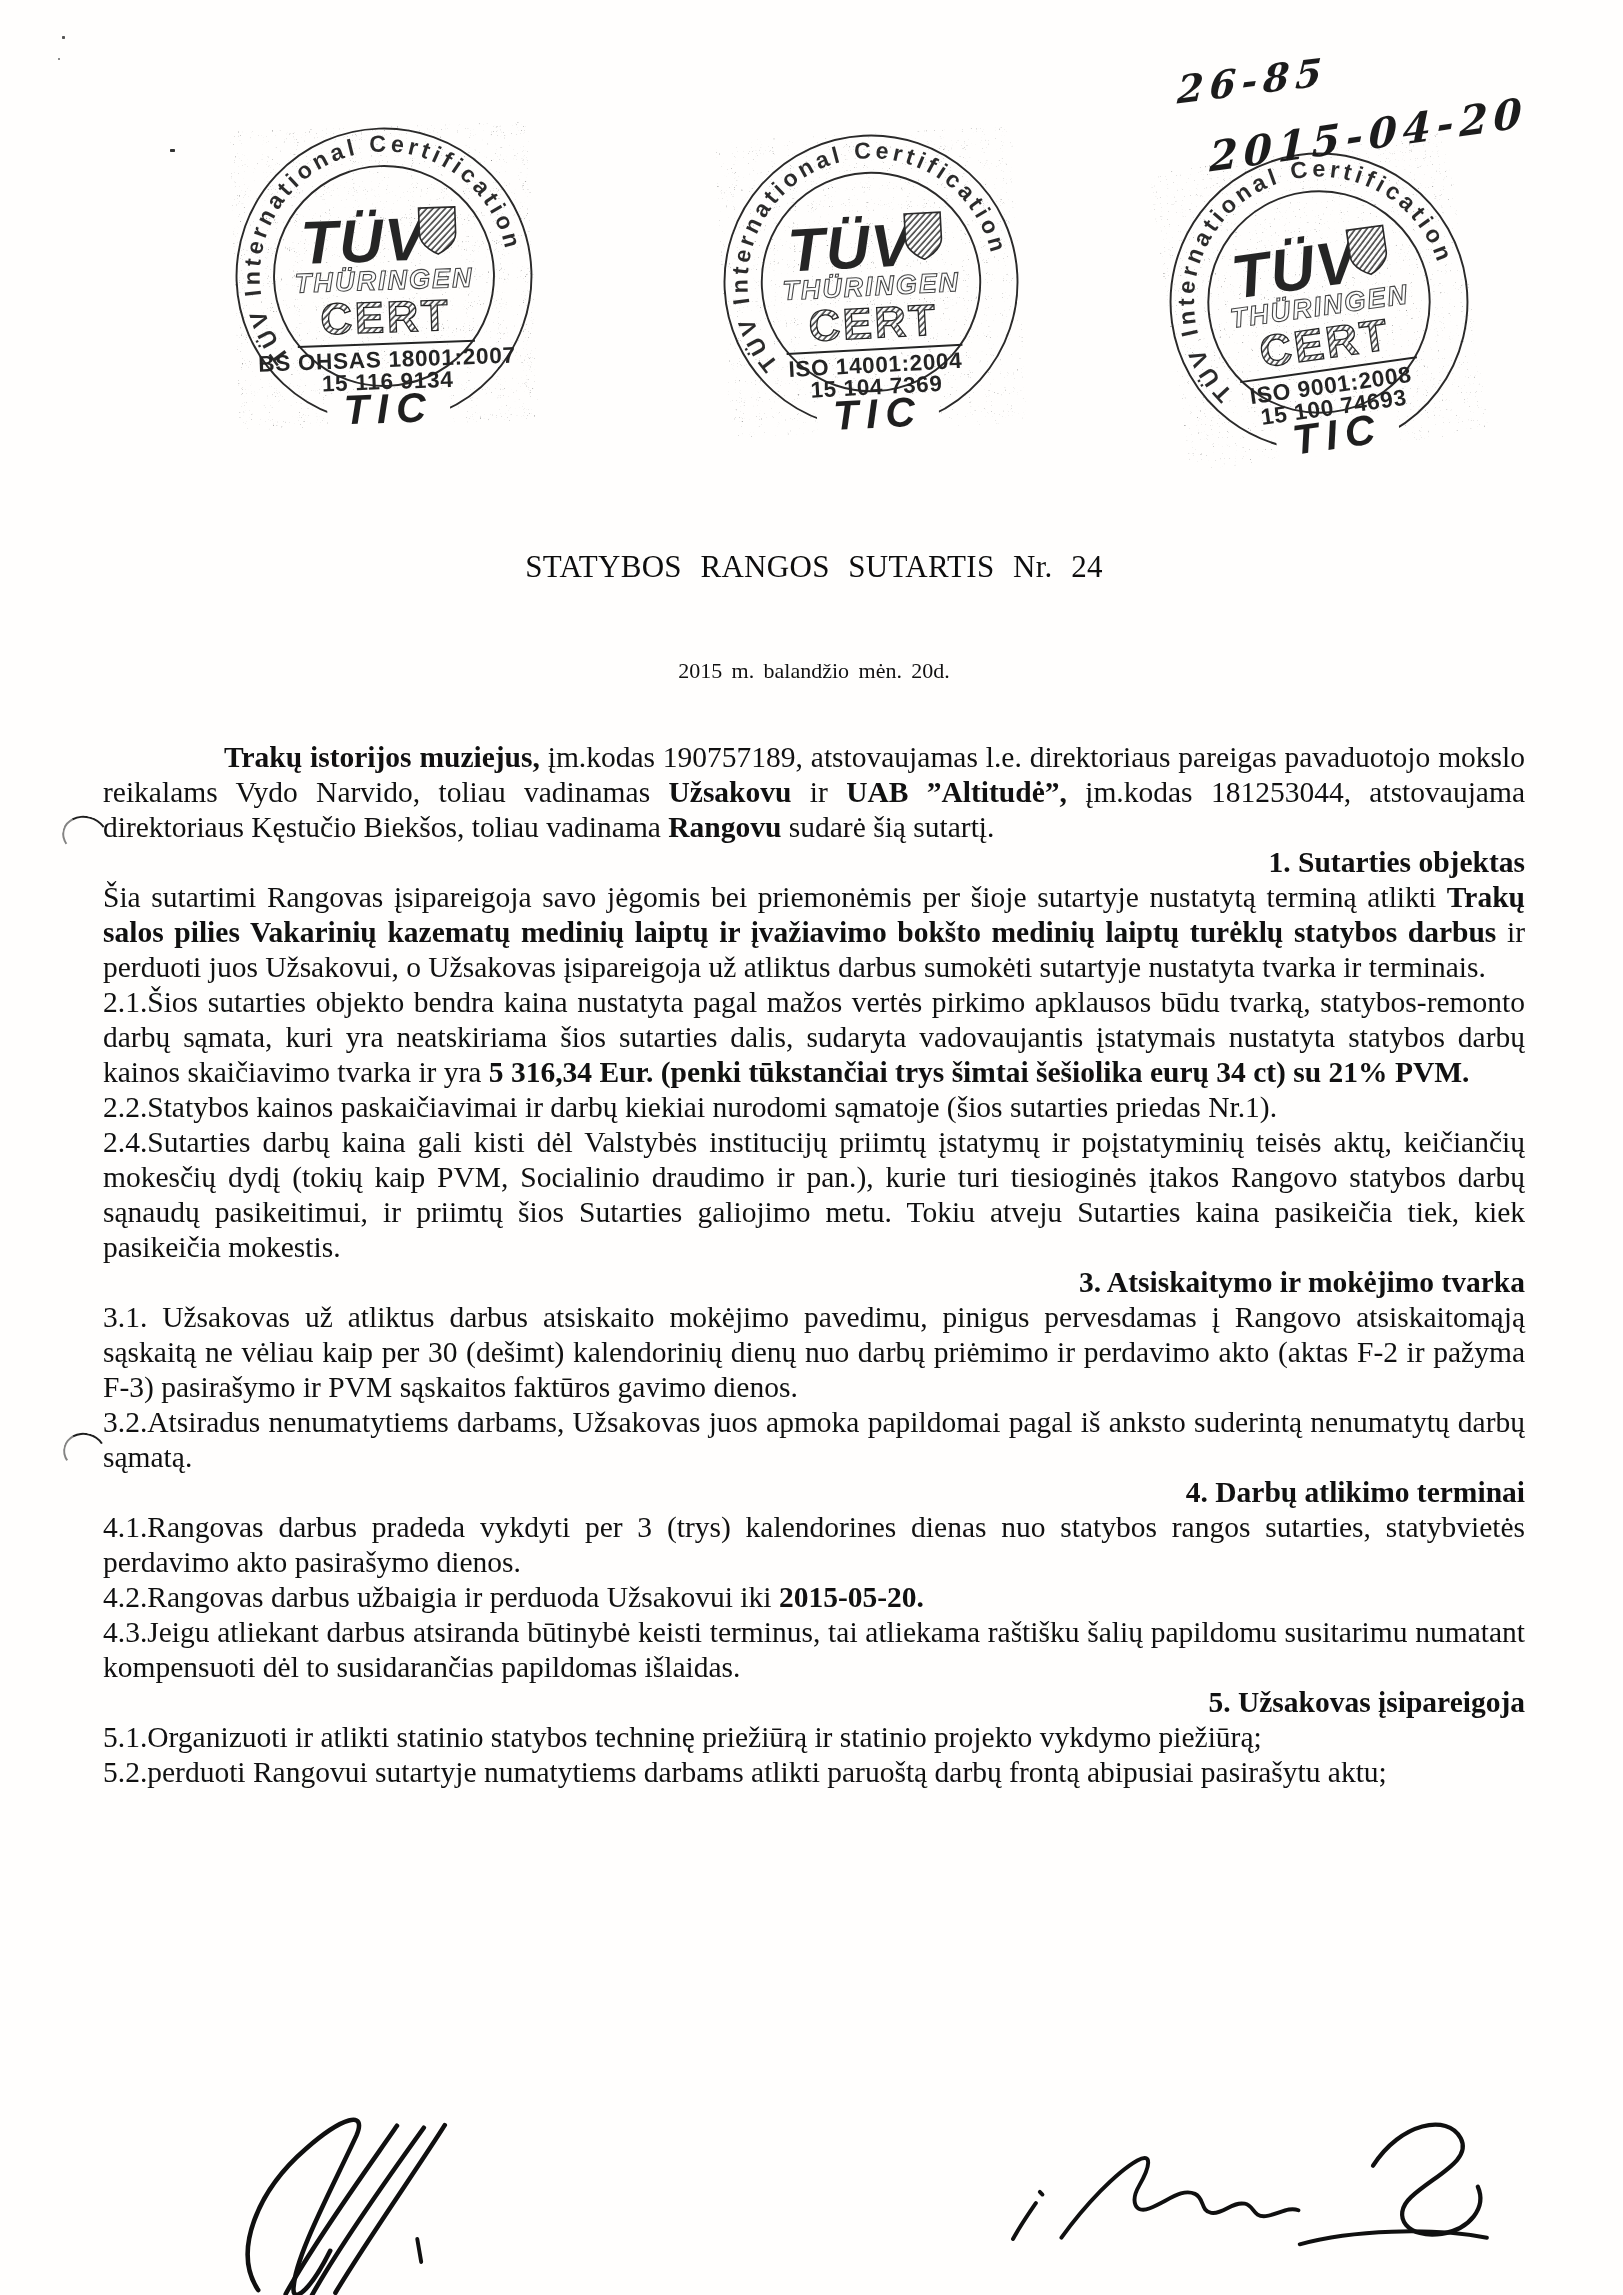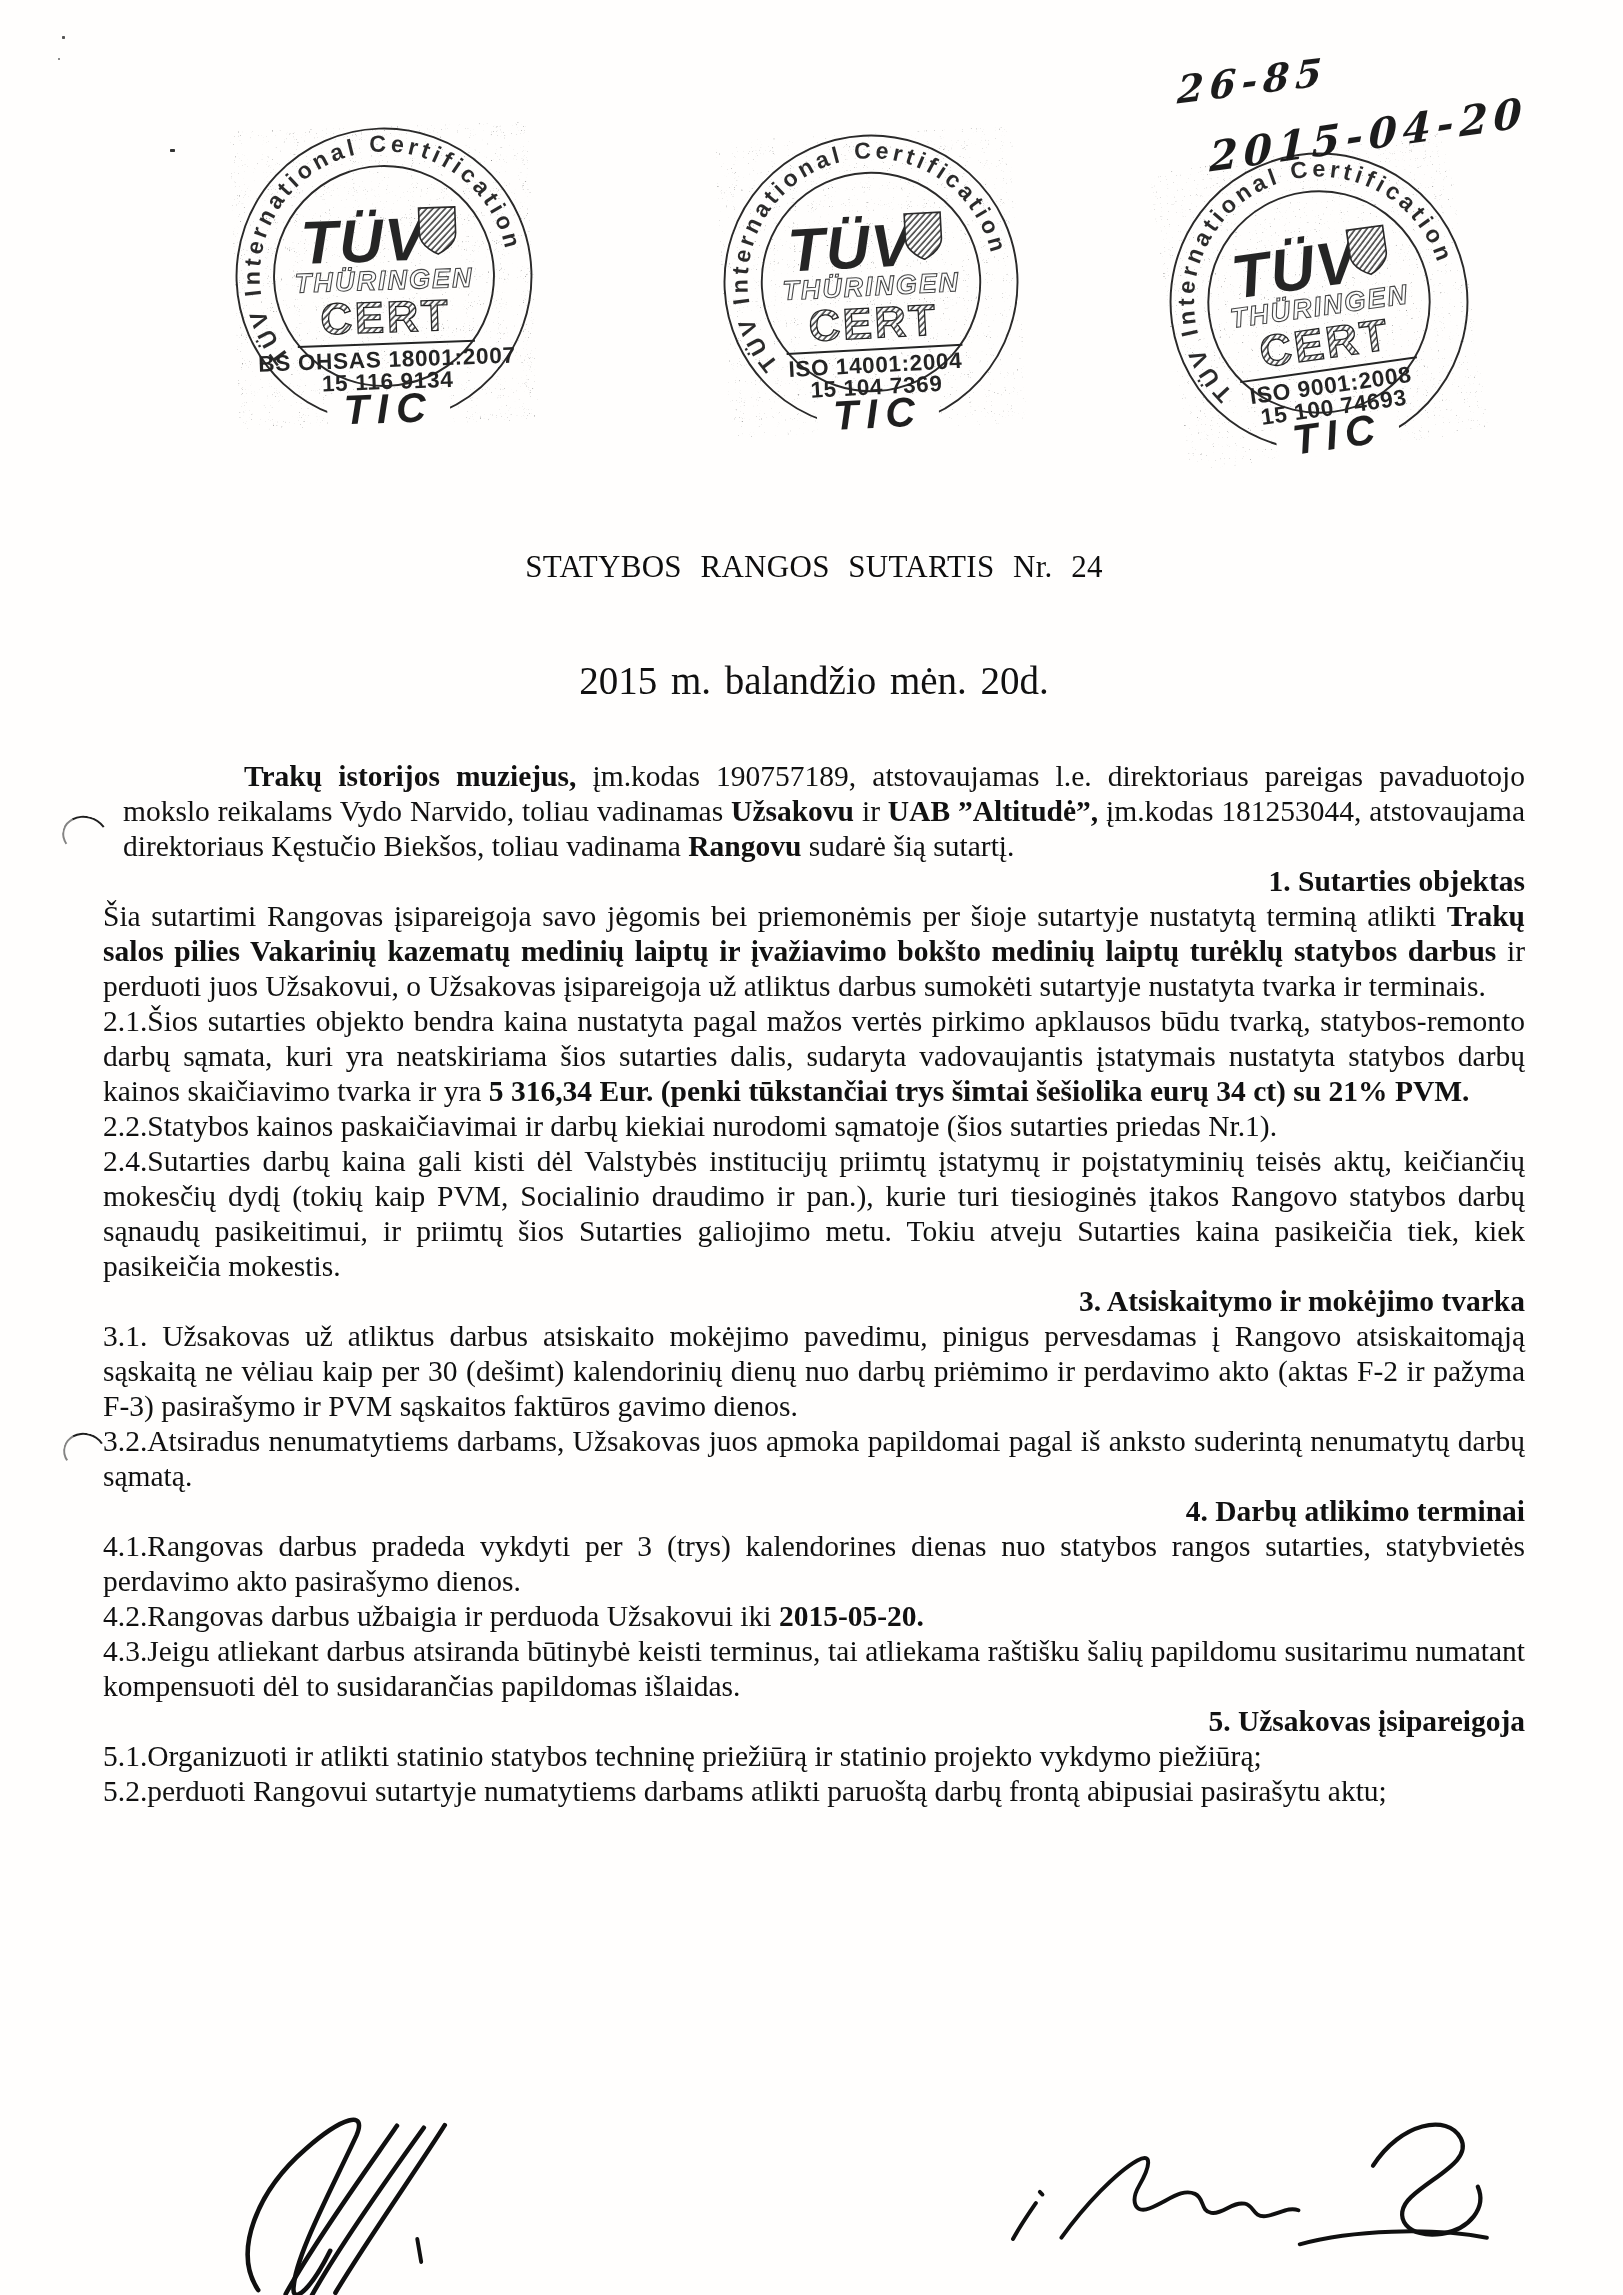--- a/index.html
+++ b/index.html
@@ -34,24 +34,24 @@
     font-size:35px;fill:#141414;letter-spacing:1px;}
   .seal-tic{font-family:"Liberation Sans","DejaVu Sans",sans-serif;font-weight:700;font-style:italic;
     font-size:64px;fill:#0f0f0f;letter-spacing:12px;}
 
   
   .textblock{position:absolute;left:103px;top:549px;width:1422px;}
   .doc-title{
     text-align:center;font-weight:normal;font-size:31px;letter-spacing:0.3px;word-spacing:10.5px;
     margin:0;color:#0e0e0e;
   }
-  .doc-date{text-align:center;font-size:39px;margin:73px 0 0 0;word-spacing:3.9px;}
+  .doc-date{text-align:center;font-size:22px;margin:73px 0 0 0;word-spacing:3.9px;}
   .paras{margin-top:56px;font-size:29.5px;line-height:35px;}
   .para{margin:0;text-align:justify;}
-  .para.intro{text-indent:121px;margin-left:20px;}
+  .para.intro{text-indent:121px;}
   .para.heading{margin-left:121px;text-align:right;font-weight:bold;}
   .para b{font-weight:bold;}
 
   
   .pen-arc{
     position:absolute;border:2.6px solid transparent;
     border-top-color:#1f1f1f;border-left-color:rgba(31,31,31,.55);
     border-radius:50%;transform:rotate(14deg);
   }
   .pen-arc.a1{left:62px;top:816px;width:42px;height:35px;}

